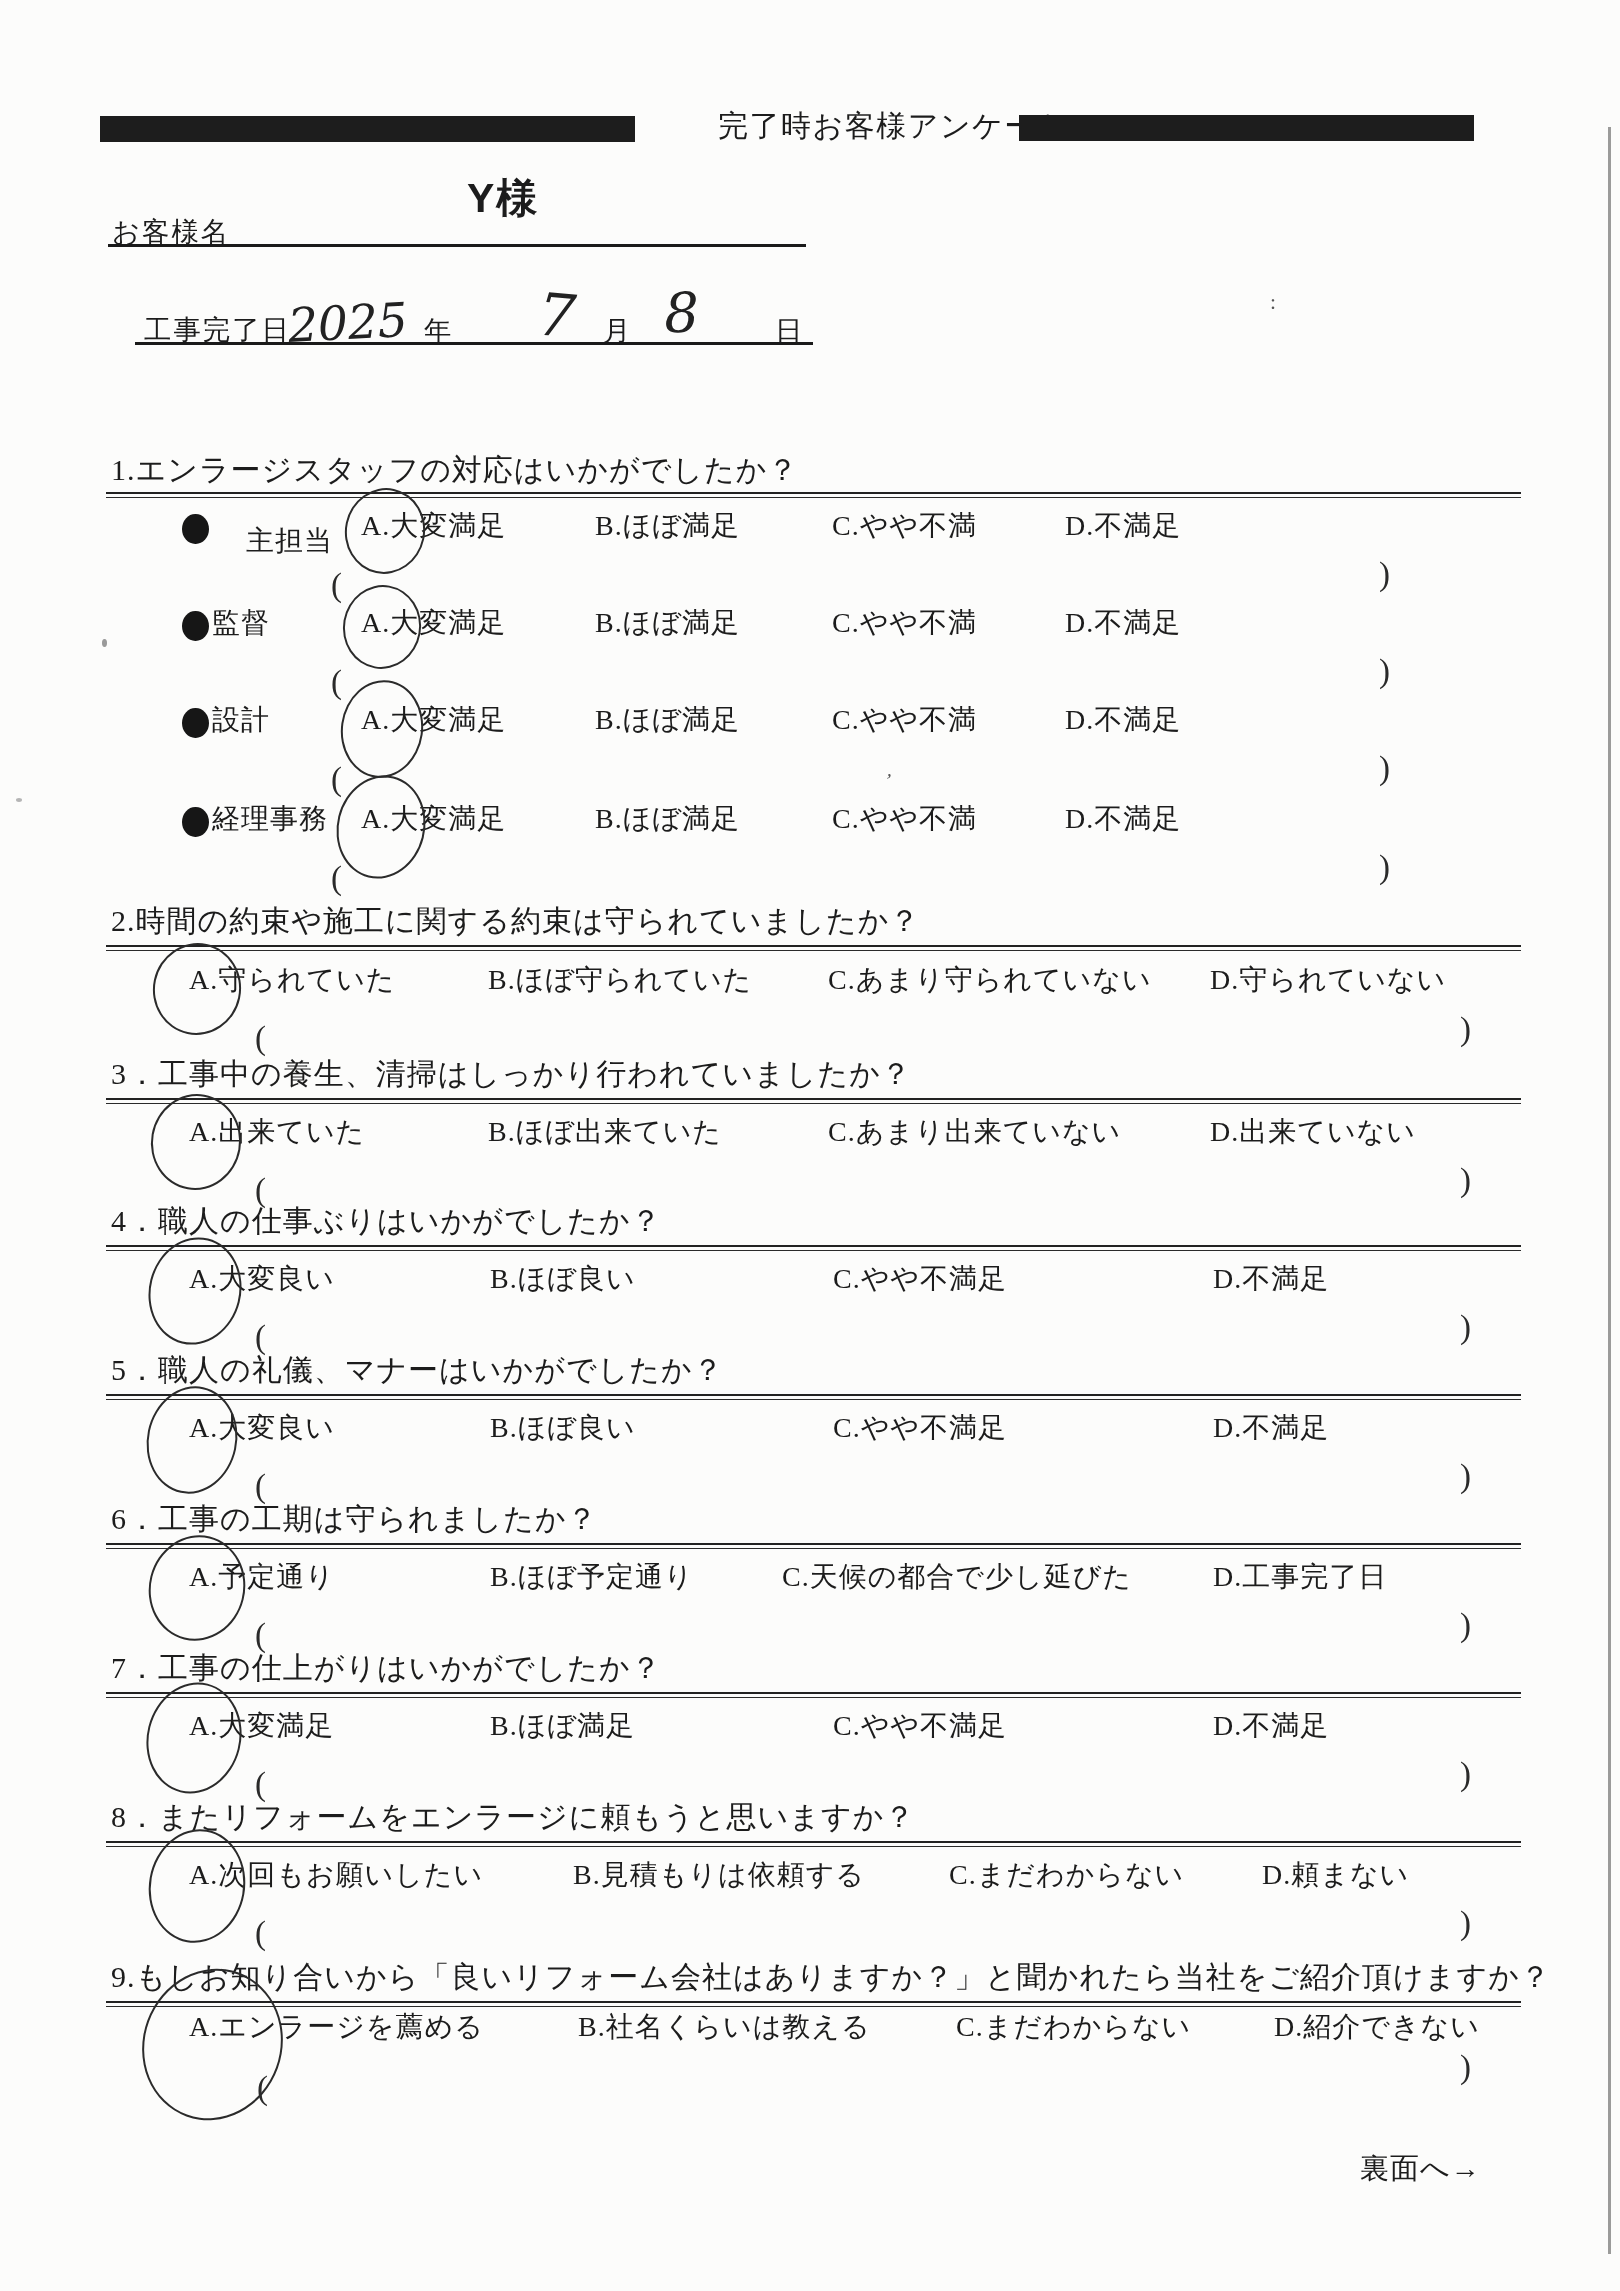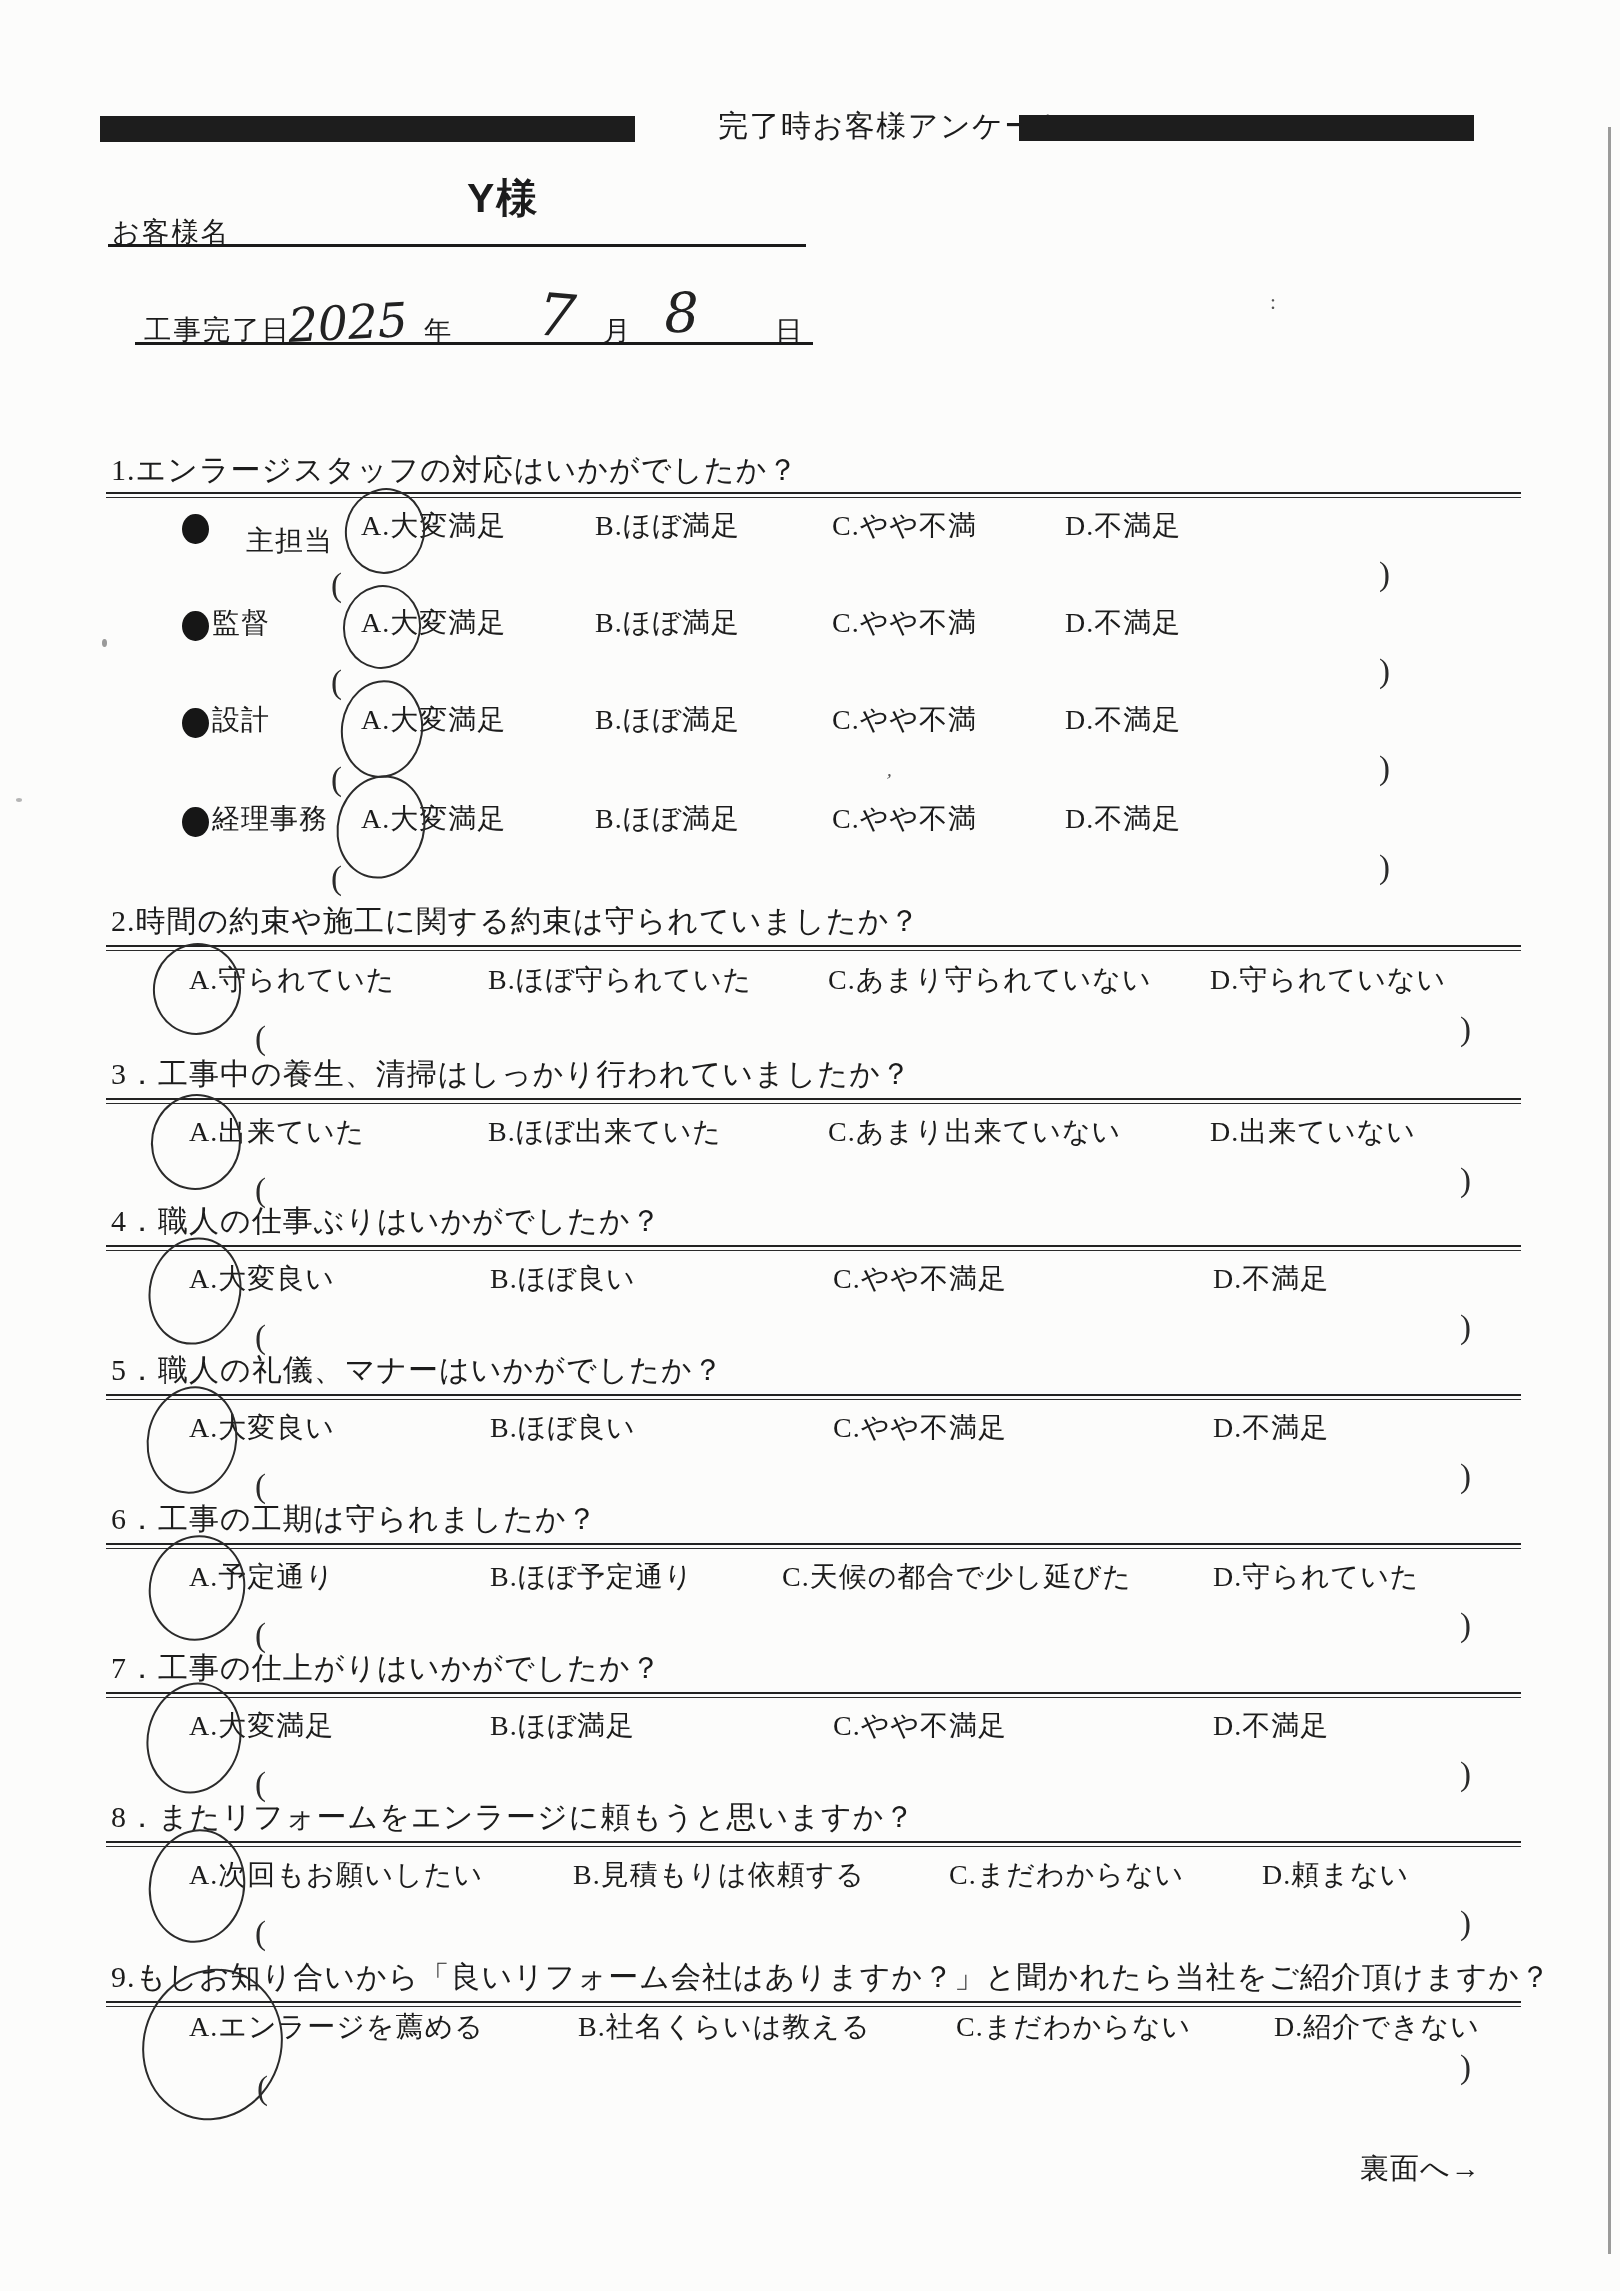--- a/index.html
+++ b/index.html
@@ -152,21 +152,21 @@
     <span class="t paren" style="left:255px;top:1468px;">(</span>
     <span class="t paren" style="left:1460px;top:1458px;">)</span>
   </div>
 
   <div>
     <div class="t title-q" style="left:111px;top:1502px;text-align:right;">6．工事の工期は守られましたか？</div>
     <div class="rule" style="top:1543px;"></div>
     <span class="t opt" style="left:189px;top:1561px;">A.予定通り</span>
     <span class="t opt" style="left:490px;top:1561px;">B.ほぼ予定通り</span>
     <span class="t opt" style="left:782px;top:1561px;text-align:right;">C.天候の都合で少し延びた</span>
-    <span class="t opt" style="left:1213px;top:1561px;">D.守られていた</span>
+    <span class="t opt" style="left:1213px;top:1561px;">D.工事完了日</span>
     <div class="circle" style="left:149px;top:1535px;width:92px;height:102px;transform:rotate(14deg);"></div>
     <span class="t paren" style="left:255px;top:1617px;">(</span>
     <span class="t paren" style="left:1460px;top:1607px;">)</span>
   </div>
 
   <div>
     <div class="t title-q" style="left:111px;top:1651px;">7．工事の仕上がりはいかがでしたか？</div>
     <div class="rule" style="top:1692px;"></div>
     <span class="t opt" style="left:189px;top:1710px;">A.大変満足</span>
     <span class="t opt" style="left:490px;top:1710px;">B.ほぼ満足</span>

